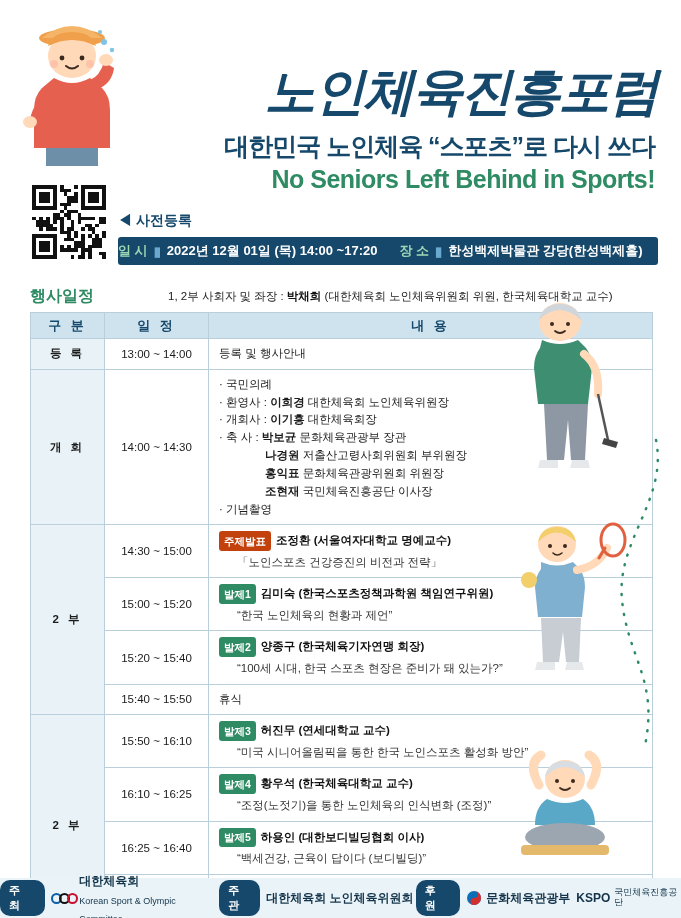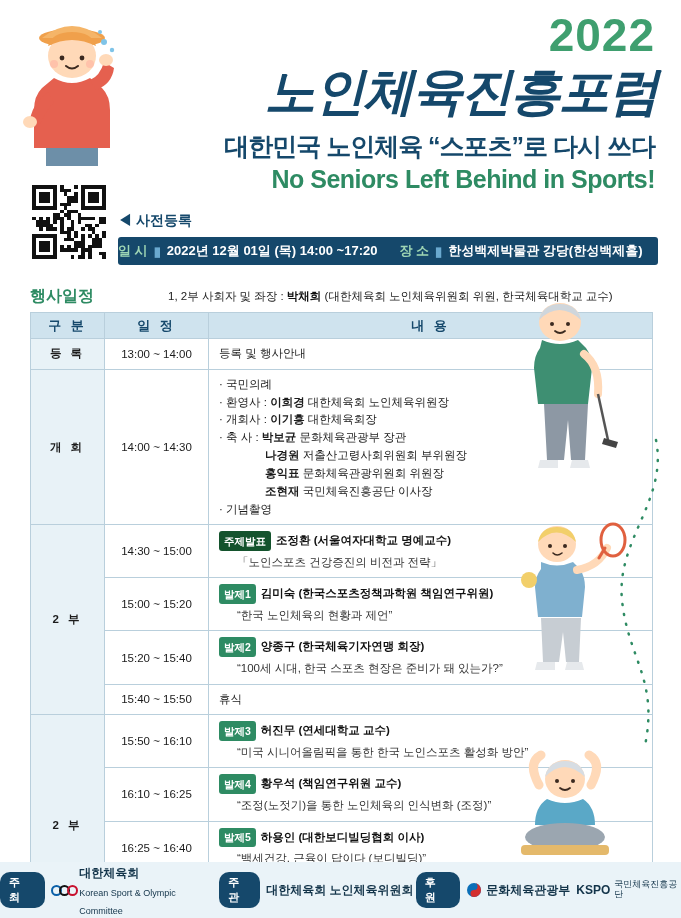--- a/index.html
+++ b/index.html
@@ -182,21 +182,21 @@
   }
   .spk { font-weight: bold; color: #111; }
   .quote { display:block; margin-top: 3px; color: #333; }
   .op-line { white-space: nowrap; }
   .op-line .nm { font-weight: bold; }
 
   
   .footer {
     position: absolute;
     left: 0; bottom: 0;
-    width: 681px; height: 56px;
+    width: 681px; height: 40px;
     background: #eaf3f8;
     display: flex;
     align-items: center;
     justify-content: center;
     gap: 2px;
   }
   .f-chip {
     background: #15486b;
     color: #fff;
     font-size: 11px;
@@ -242,21 +242,20 @@
       <path d="M40 76 q-14 10 -18 26 l10 6 q8 -16 14 -22z" fill="#e5604f"></path>
       <path d="M88 74 q16 -6 18 -22 l-10 -6 q-4 14 -14 18z" fill="#e5604f"></path>
       <ellipse cx="98" cy="44" rx="7" ry="6" fill="#ffd9b8"></ellipse>
       <ellipse cx="22" cy="106" rx="7" ry="6" fill="#ffd9b8"></ellipse>
       <path d="M38 132 l52 0 l0 18 l-52 0z" fill="#6d8fa8"></path>
       <circle cx="96" cy="26" r="3" fill="#7fc4e8"></circle>
       <circle cx="104" cy="34" r="2.2" fill="#7fc4e8"></circle>
       <circle cx="92" cy="16" r="2" fill="#7fc4e8"></circle>
     </svg>
 
-    <div class="year">2022</div>
     <div class="main-title">노인체육진흥포럼</div>
     <div class="sub-title-ko">대한민국 노인체육 “스포츠”로 다시 쓰다</div>
     <div class="sub-title-en">No Seniors Left Behind in Sports!</div>
   </div>
 
   <div class="qr-box">
     <div class="qr-grid" id="qr">
         <i></i>
         <i></i>
         <i></i>
@@ -747,21 +746,21 @@
             <div class="op-line " style="padding-left: 46px;"><span></span><span class="nm">나경원</span><span> 저출산고령사회위원회 부위원장</span></div>
             <div class="op-line " style="padding-left: 46px;"><span></span><span class="nm">홍익표</span><span> 문화체육관광위원회 위원장</span></div>
             <div class="op-line " style="padding-left: 46px;"><span></span><span class="nm">조현재</span><span> 국민체육진흥공단 이사장</span></div>
             <div class="op-line"><span>· 기념촬영</span><span class="nm"></span><span></span></div>
           </td>
         </tr>
         <tr>
           <td class="divcell" rowspan="4">2 부</td>
           <td class="timecell">14:30 ~ 15:00</td>
           <td class="contcell">
-            <div><span class="tag" style="background: #14532d;">주제발표</span><span class="spk">조정환 (서울여자대학교 명예교수)</span></div>
+            <div><span class="tag" style="background: #c2410c;">주제발표</span><span class="spk">조정환 (서울여자대학교 명예교수)</span></div>
             <span class="quote" style="padding-left: 18px;">「노인스포츠 건강증진의 비전과 전략」</span>
           </td>
         </tr>
         <tr>
           <td class="timecell">15:00 ~ 15:20</td>
           <td class="contcell">
             <div><span class="tag" style="background: rgb(46, 139, 99);">발제1</span><span class="spk">김미숙 (한국스포츠정책과학원 책임연구위원)</span></div>
             <span class="quote" style="padding-left: 18px;">“한국 노인체육의 현황과 제언”</span>
           </td>
         </tr>
@@ -780,21 +779,21 @@
           <td class="divcell" rowspan="5">2 부</td>
           <td class="timecell">15:50 ~ 16:10</td>
           <td class="contcell">
             <div><span class="tag" style="background: rgb(46, 139, 99);">발제3</span><span class="spk">허진무 (연세대학교 교수)</span></div>
             <span class="quote" style="padding-left: 18px;">“미국 시니어올림픽을 통한 한국 노인스포츠 활성화 방안”</span>
           </td>
         </tr>
         <tr>
           <td class="timecell">16:10 ~ 16:25</td>
           <td class="contcell">
-            <div><span class="tag" style="background: rgb(46, 139, 99);">발제4</span><span class="spk">황우석 (책임연구위원 교수)</span></div>
+            <div><span class="tag" style="background: rgb(46, 139, 99);">발제4</span><span class="spk">황우석 (한국체육대학교 교수)</span></div>
             <span class="quote" style="padding-left: 18px;">“조정(노젓기)을 통한 노인체육의 인식변화 (조정)”</span>
           </td>
         </tr>
         <tr>
           <td class="timecell">16:25 ~ 16:40</td>
           <td class="contcell">
             <div><span class="tag" style="background: rgb(46, 139, 99); text-align: right;">발제5</span><span class="spk">하용인 (대한보디빌딩협회 이사)</span></div>
             <span class="quote" style="padding-left: 18px;">“백세건강, 근육이 답이다 (보디빌딩)”</span>
           </td>
         </tr>

